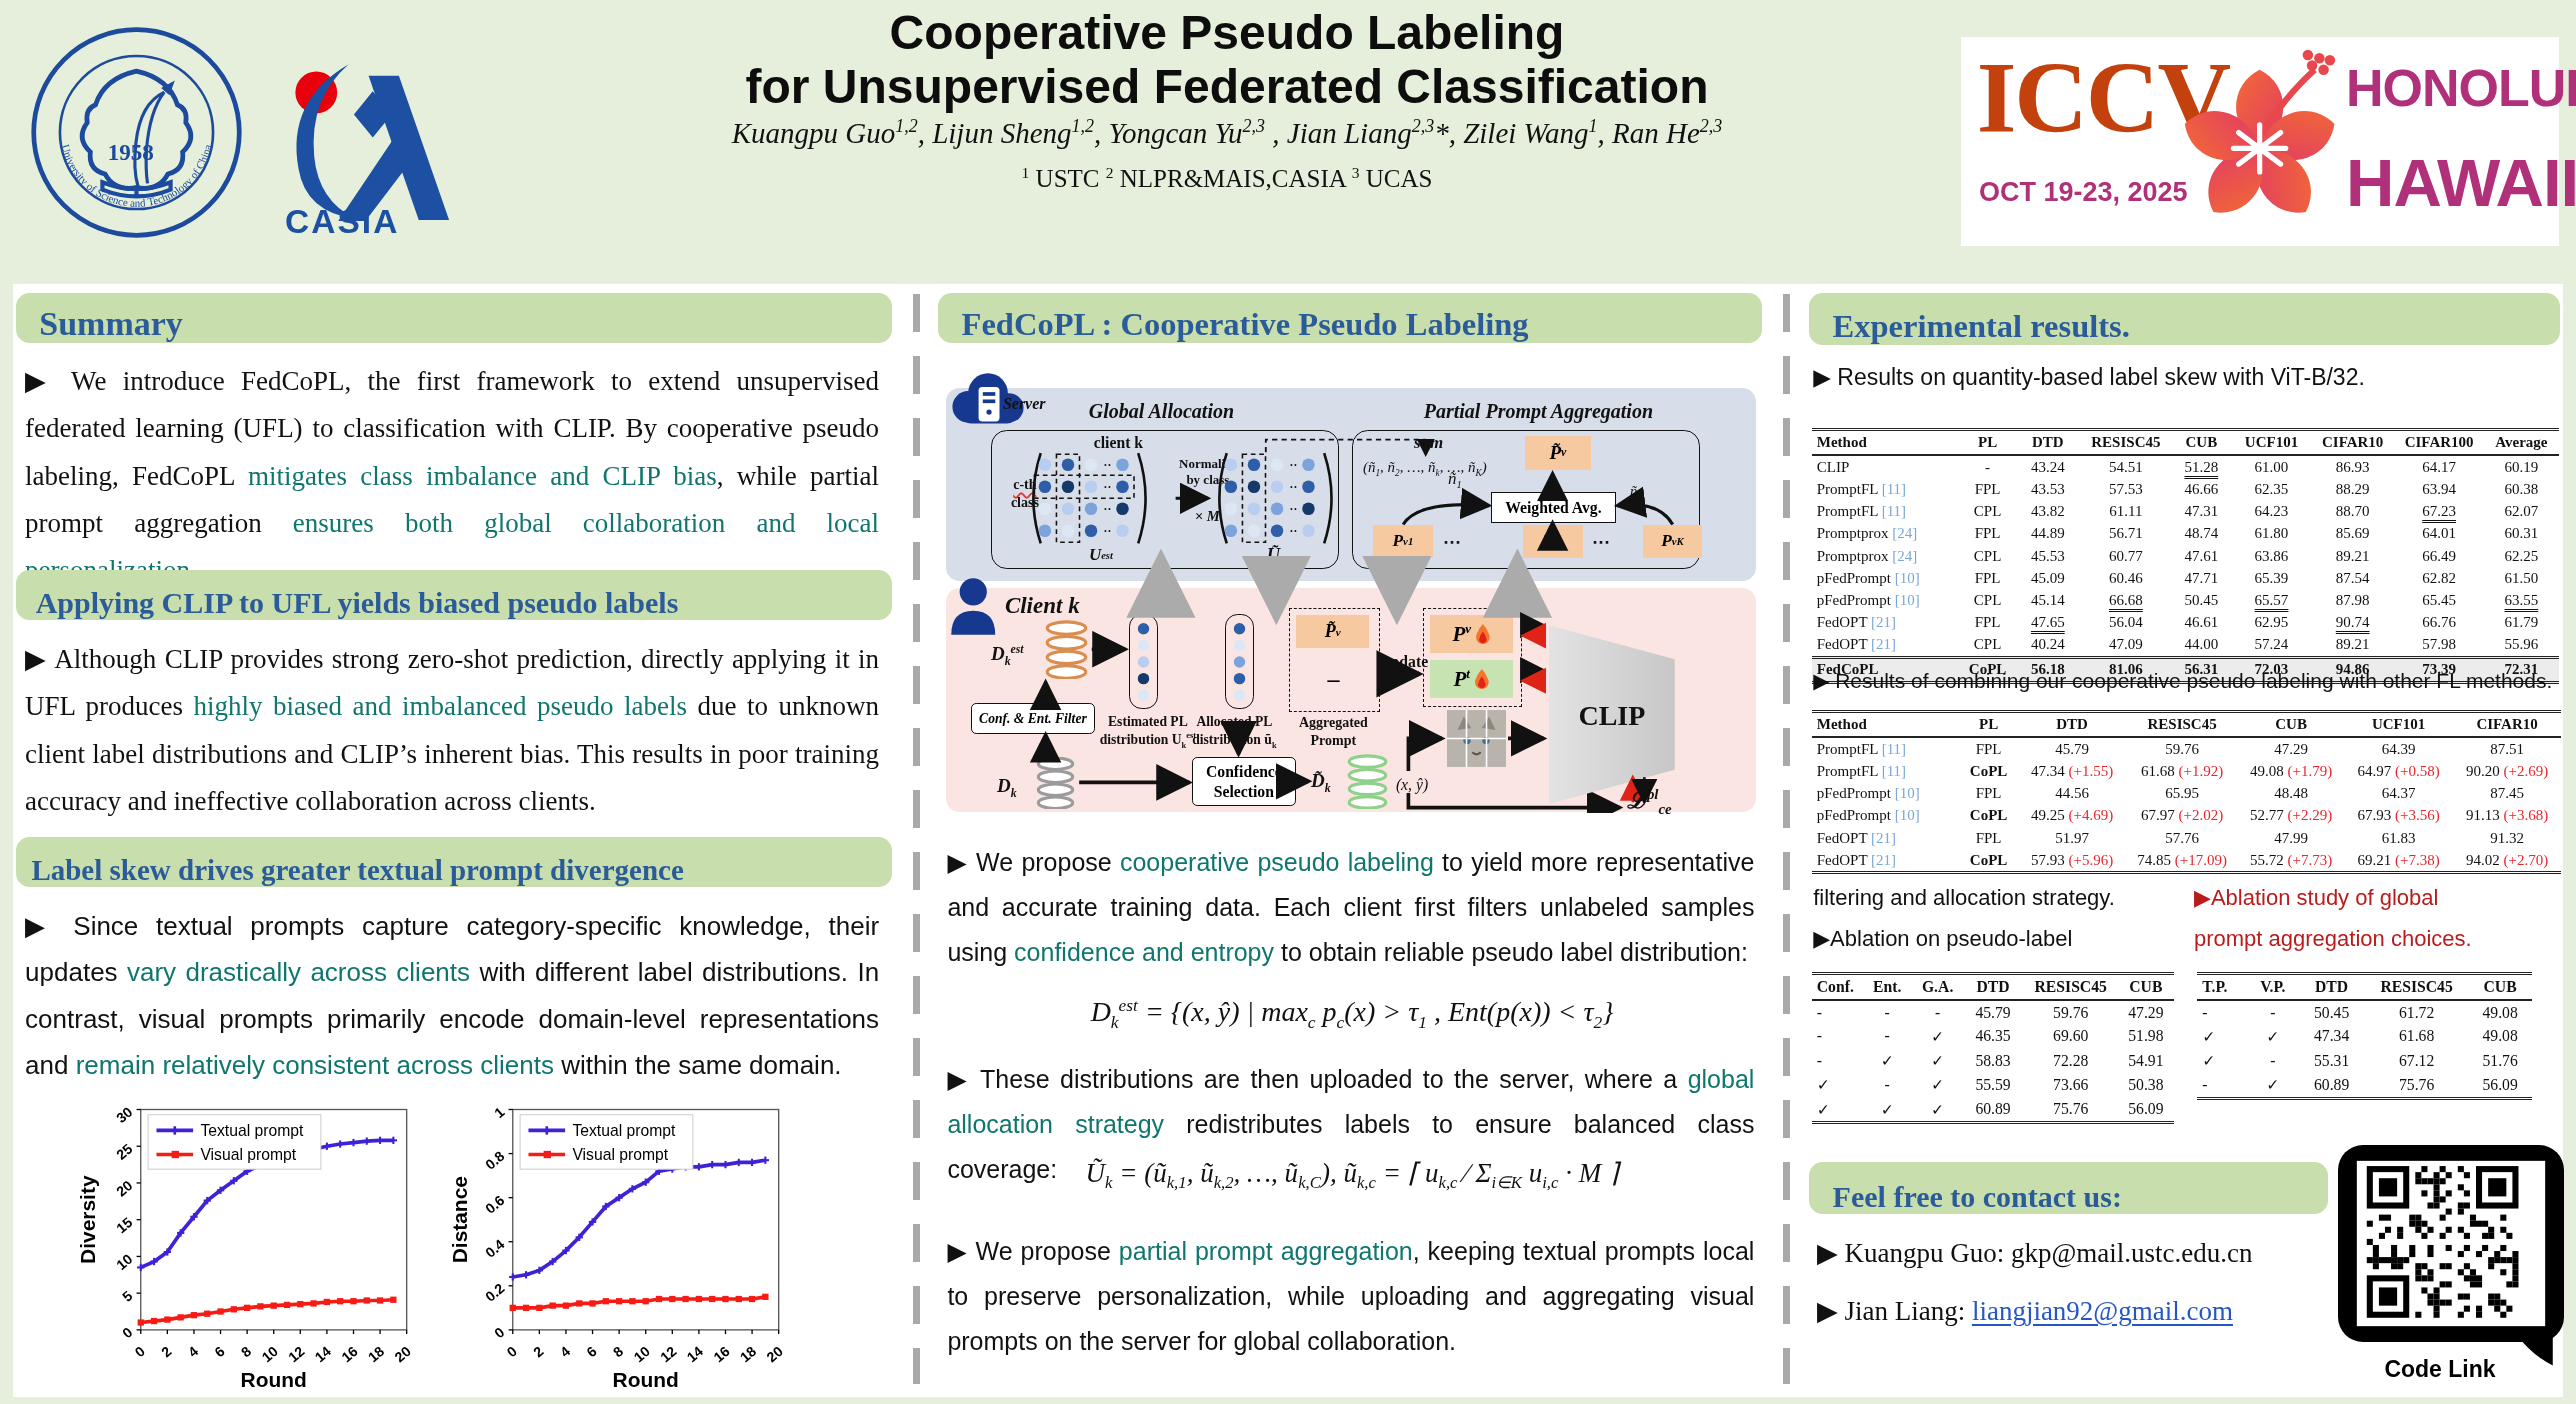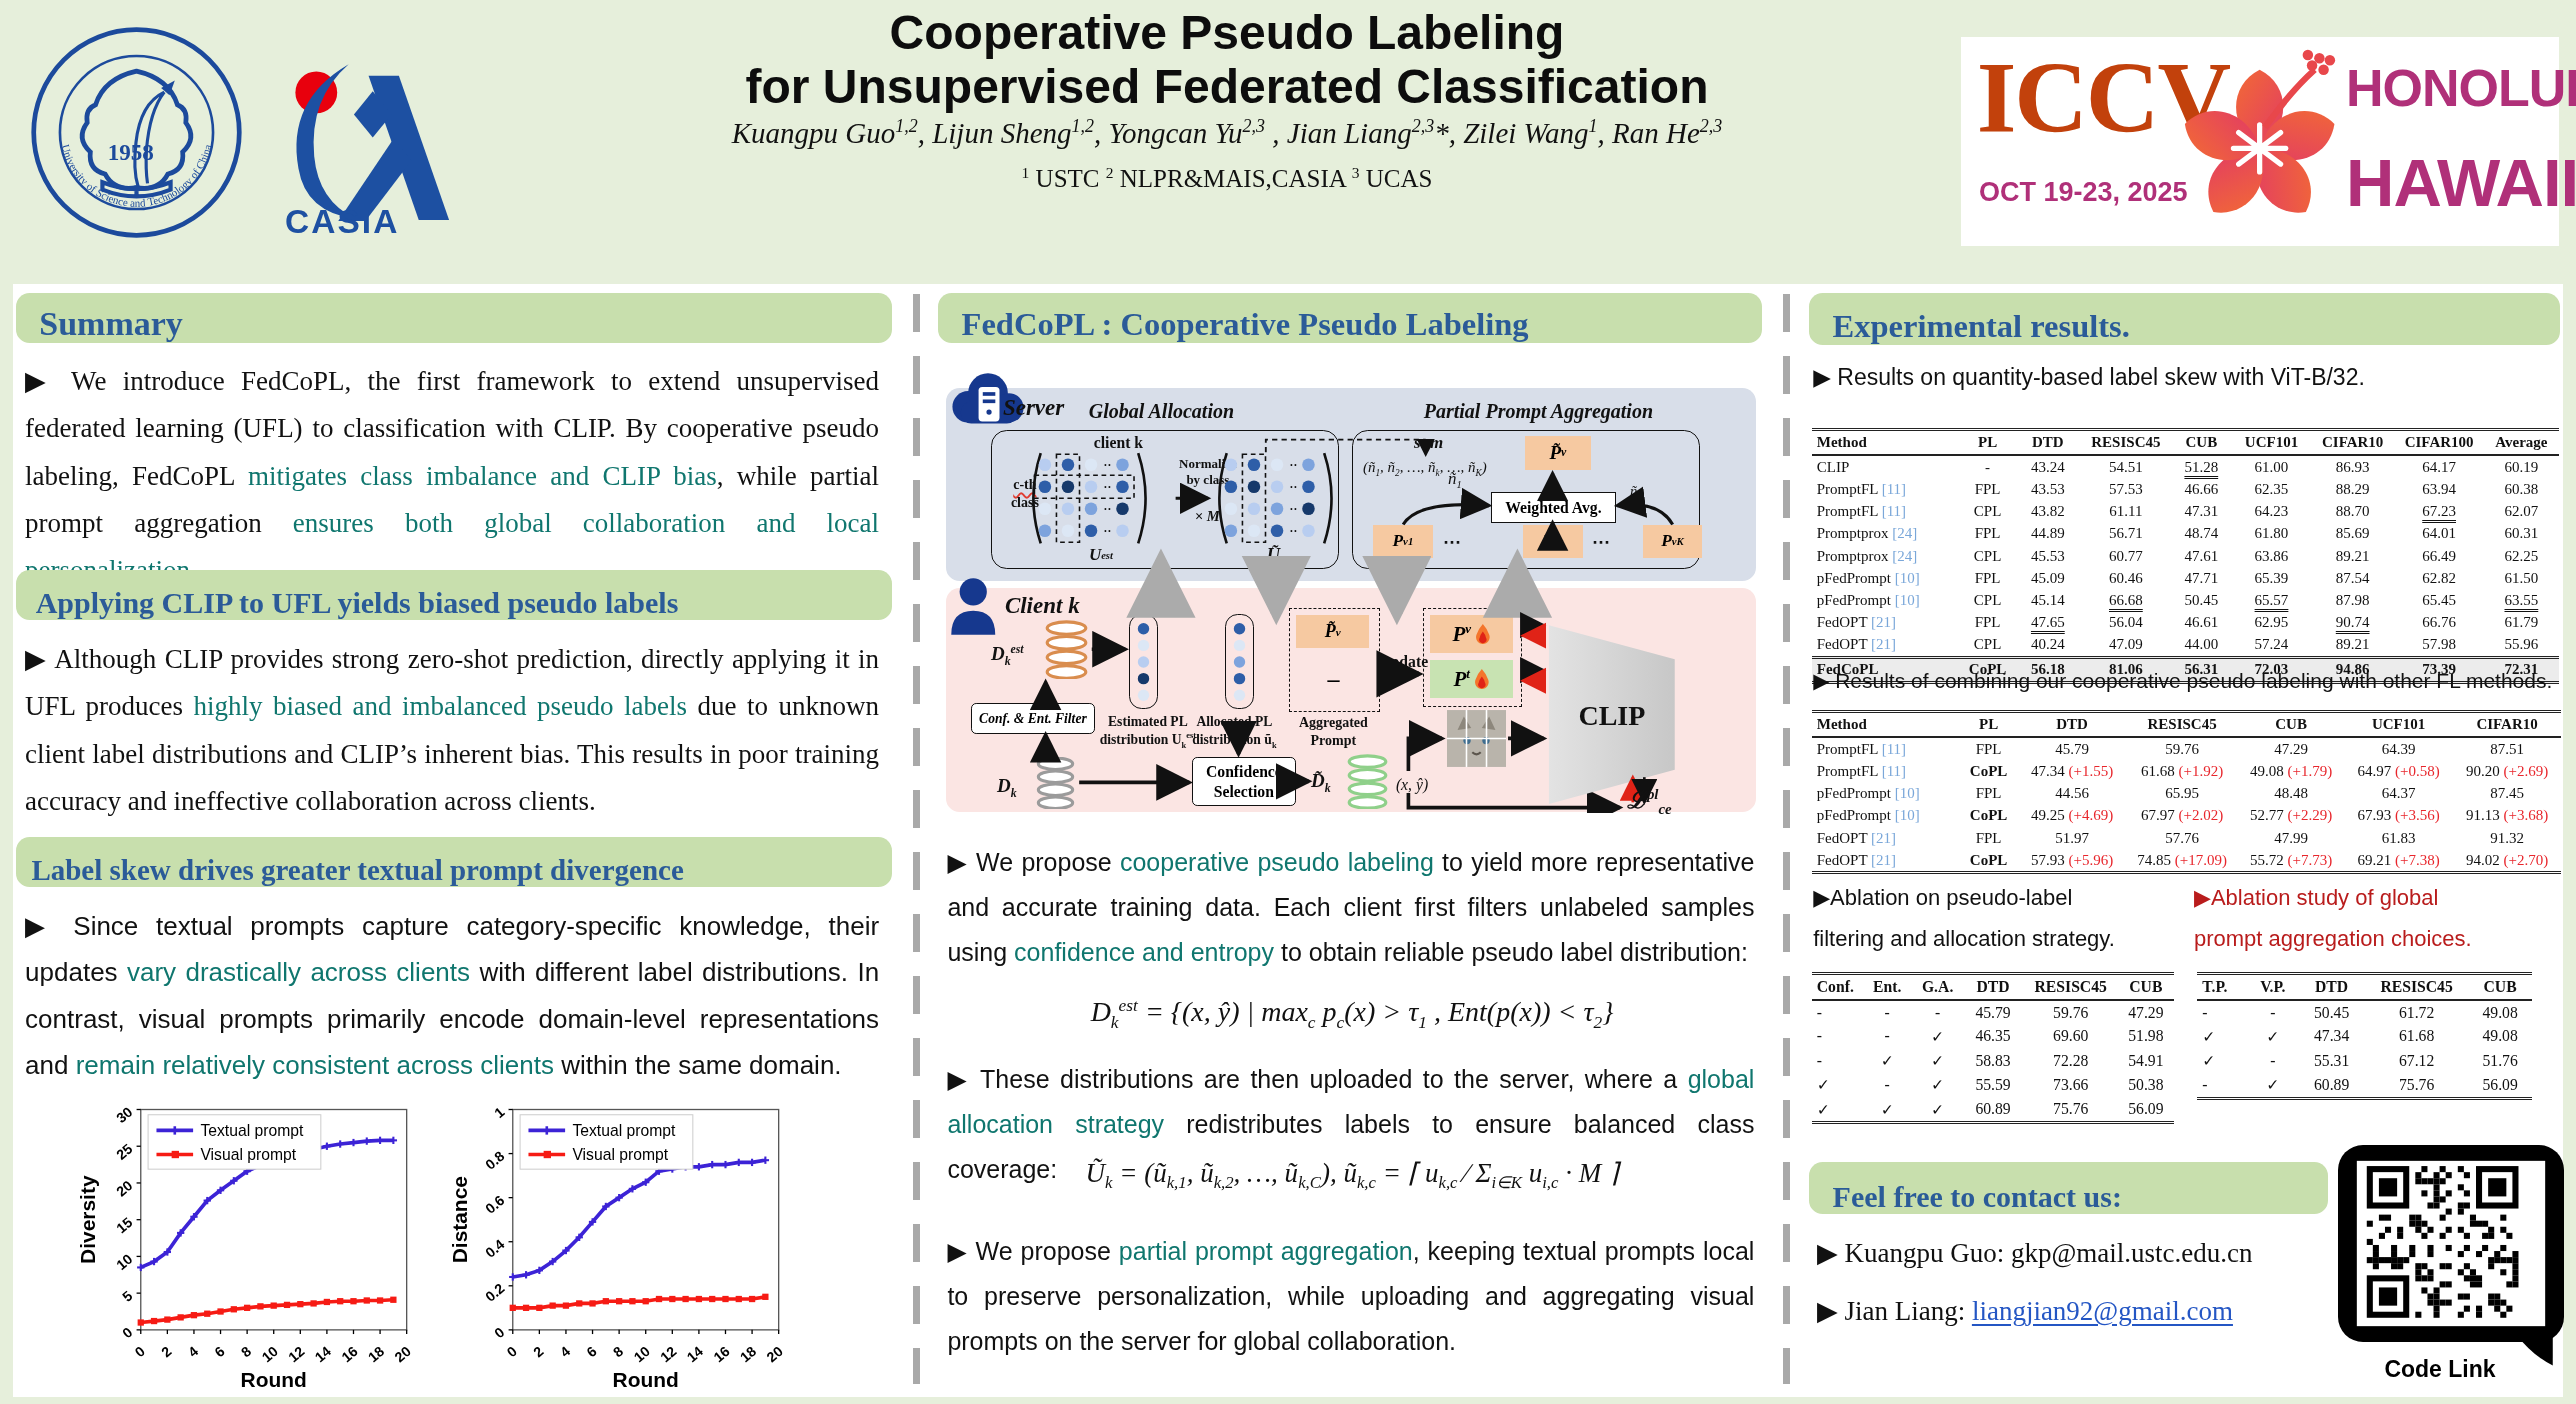--- a/index.html
+++ b/index.html
@@ -359,21 +359,21 @@
     <svg class="abs" style="left:0px;top:-22px;" width="84" height="68" viewBox="0 0 160 130">
       <circle cx="42" cy="78" r="30" fill="#16388e"></circle>
         <circle cx="80" cy="52" r="38" fill="#16388e"></circle>
       <circle cx="120" cy="80" r="28" fill="#16388e"></circle>
         <rect x="28" y="68" width="108" height="42" rx="20" fill="#16388e"></rect>
       <rect x="62" y="40" width="40" height="66" rx="7" fill="#ffffff"></rect>
       <rect x="70" y="50" width="24" height="7" fill="#16388e"></rect>
         <rect x="70" y="64" width="24" height="7" fill="#16388e"></rect>
       <circle cx="82" cy="88" r="5" fill="#16388e"></circle>
     </svg>
-    <div class="abs dlabel" style="left:57px;top:7.3px;font-size:23px;font-weight:bold;font-style:italic;">Server</div>
+    <div class="abs dlabel" style="left:57px;top:7.3px;font-size:16px;font-weight:bold;font-style:italic;">Server</div>
     <div class="abs dlabel ctr" style="left:100px;top:11.5px;width:231px;font-size:20px;font-weight:bold;font-style:italic;">Global Allocation</div>
     <div class="abs dlabel ctr" style="left:425px;top:11.5px;width:335px;font-size:20px;font-weight:bold;font-style:italic;">Partial Prompt Aggregation</div>
 
     <div class="abs dbox" style="left:45px;top:42px;width:346px;height:137px;"></div>
     <div class="abs dlabel ctr" style="left:115px;top:46px;width:115px;font-size:15.7px;font-weight:bold;">client k</div>
     <div class="abs dlabel" style="left:50px;top:88px;width:58px;font-size:14px;font-weight:bold;text-align:center;line-height:1.3;">
       <div class="wavy">c-th</div>
       <div>class</div>
     </div>
     <svg class="abs" id="matrix1" style="left:79px;top:62px;" width="152" height="97" viewBox="0 0 290 185">
@@ -854,22 +854,22 @@
             <td><span>74.85</span><span class="delta"> (+17.09)</span></td>
             <td><span>55.72</span><span class="delta"> (+7.73)</span></td>
             <td><span>69.21</span><span class="delta"> (+7.38)</span></td>
             <td><span>94.02</span><span class="delta"> (+2.70)</span></td>
           </tr>
         </tbody>
       </table>
     </div>
 
   <div class="abs sans" style="left:4.2px;top:587px;width:356px;font-size:22px;color:#111;line-height:1.85;">
+    <div>filtering and allocation strategy.</div>
     <div>▶Ablation on pseudo-label</div>
-    <div>filtering and allocation strategy.</div>
   </div>
   <div class="abs" style="left:2.6px;top:681px;width:362px;font-size:15.7px;">
       <table class="tbl">
         <colgroup>
           <col style="width: 50px;">
           <col style="width: 50px;">
           <col style="width: 50px;">
           <col style="width: 60px;">
           <col style="width: 94px;">
           <col style="width: 55px;">

